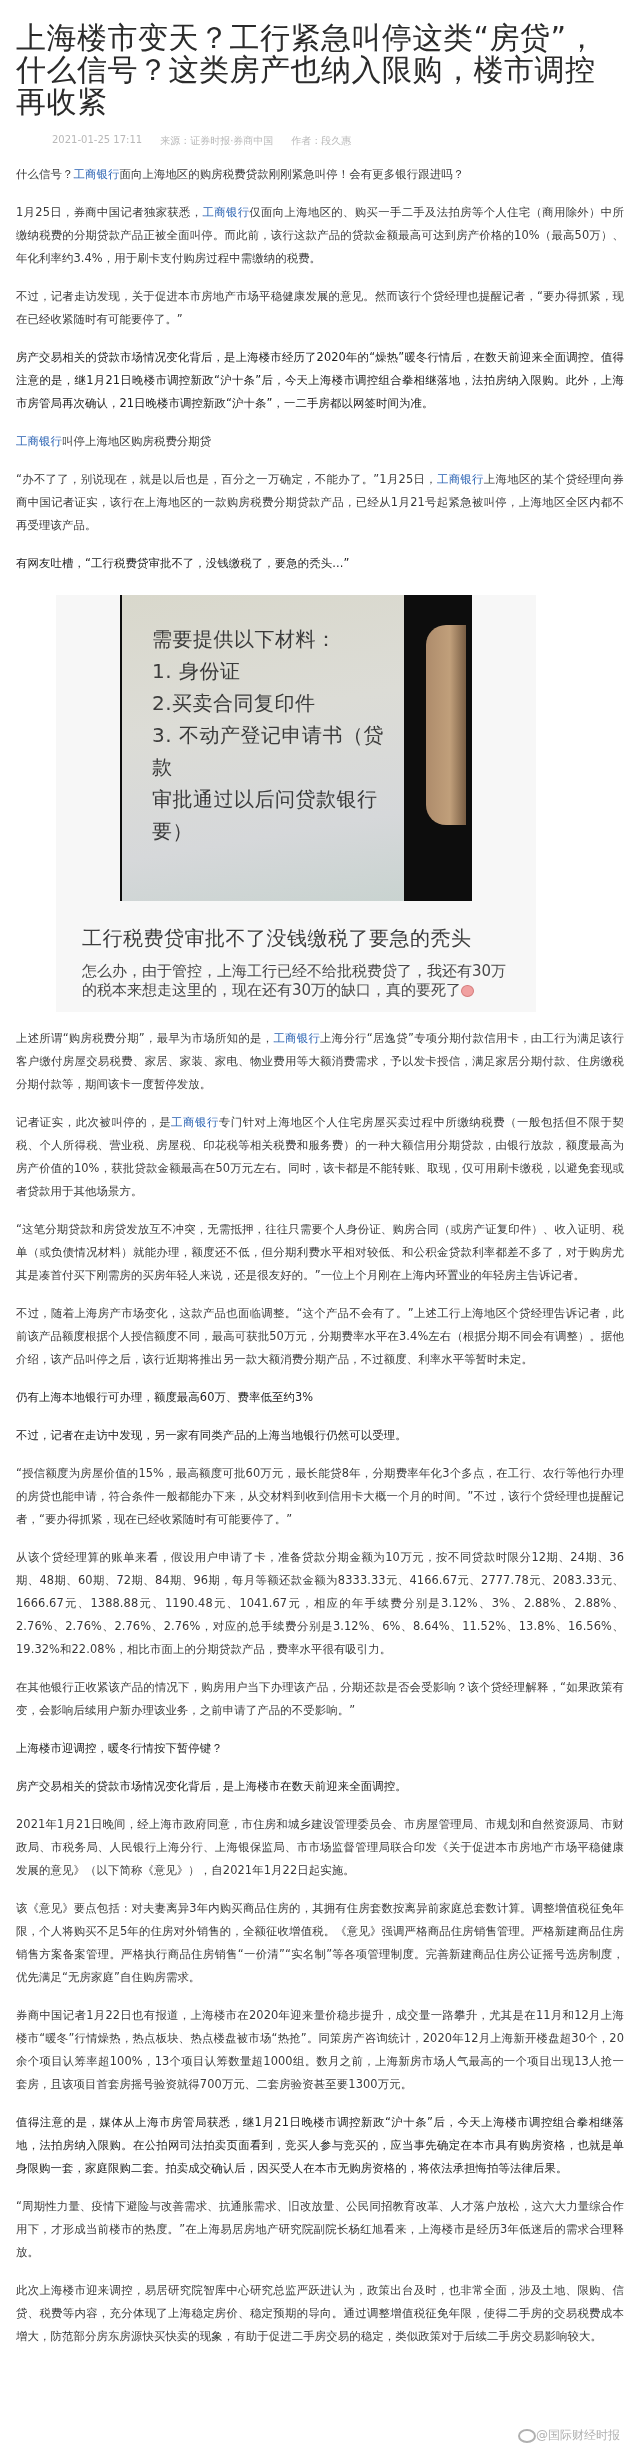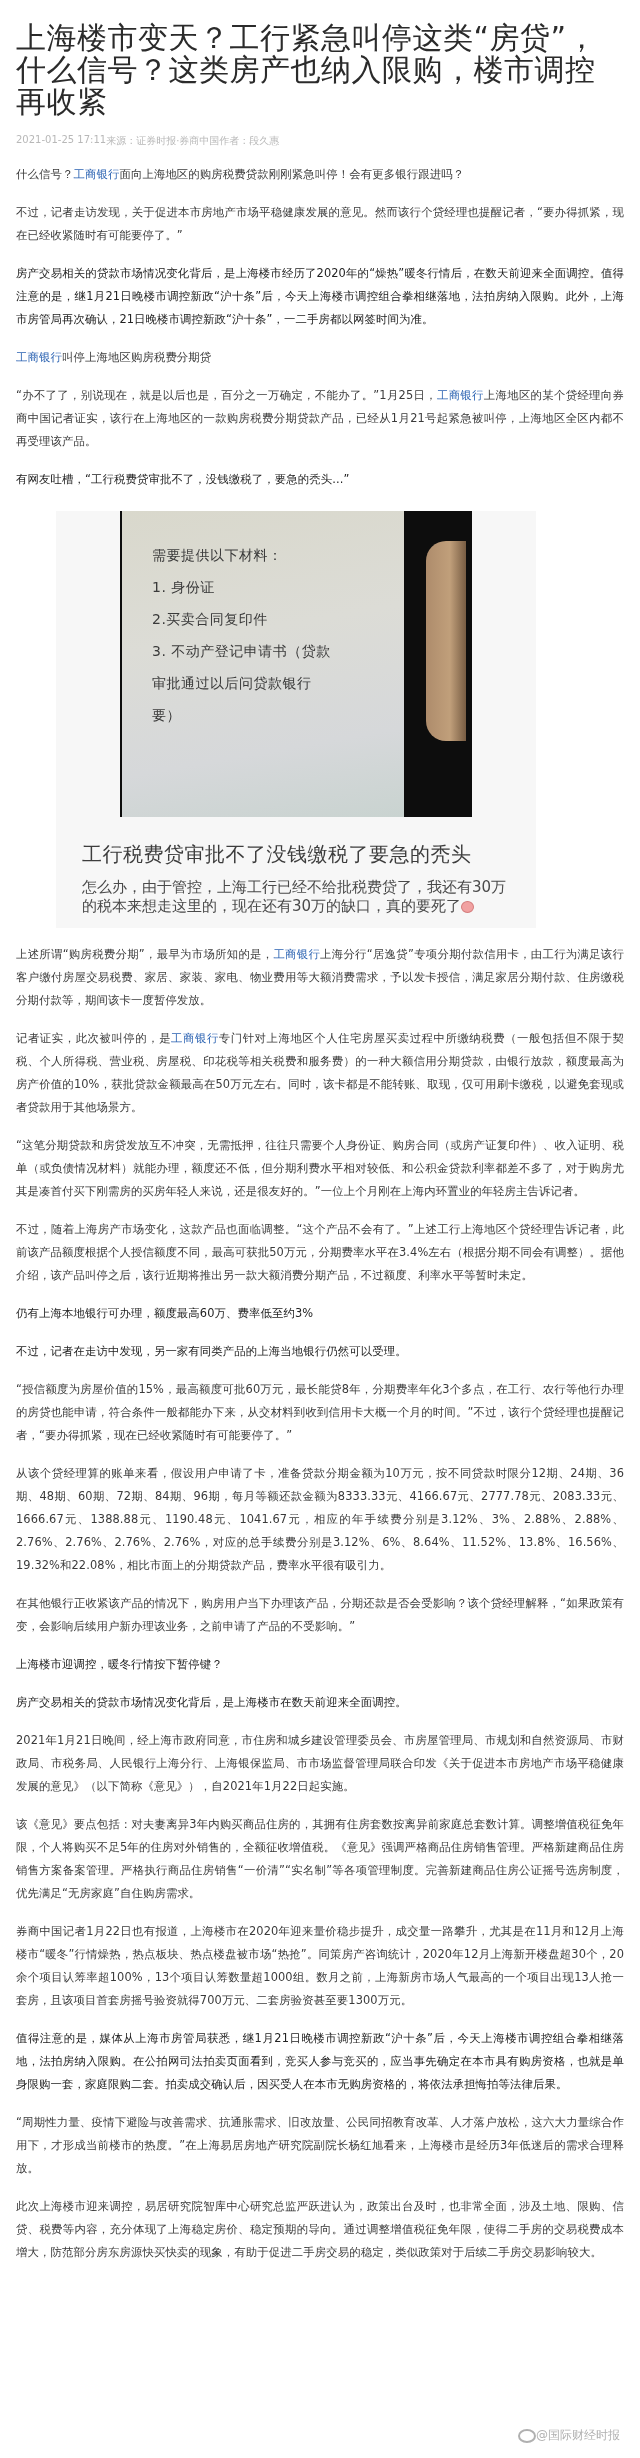--- a/index.html
+++ b/index.html
@@ -18,20 +18,22 @@
     color: #2b2b2b;
     font-weight: normal;
     padding-top: 22px;
     letter-spacing: 0.5px;
   }
   .meta {
     margin-top: 16px;
     font-size: 10px;
     color: #b8b8b8;
     display: flex;
+    gap: 18px;
+    margin-left: 36px;
   }
   .p {
     font-size: 11.4px;
     line-height: 23px;
     color: #3a3a3a;
     margin-top: 15px;
     letter-spacing: 0.1px;
     text-align: justify;
   }
   .p.bold { font-weight: normal; color: #222; }
@@ -51,21 +53,21 @@
     overflow: hidden;
   }
   .screen {
     position: absolute;
     left: 2px; top: 0;
     width: 282px; height: 306px;
     background: linear-gradient(170deg, #d9d8cc 0%, #dcdcd6 40%, #d6d8da 75%, #c9d3d0 100%);
     padding: 28px 0 0 30px;
     color: #3a3a3a;
   }
-  .screen .line { font-size: 14px; line-height: 32px; letter-spacing: 0.5px; }
+  .screen .line { font-size: 20px; line-height: 32px; letter-spacing: 0.5px; }
   .finger {
     position: absolute;
     right: 6px; top: 30px;
     width: 40px; height: 200px;
     border-radius: 20px 0 0 20px;
     background: linear-gradient(90deg, #caa27c 0%, #e0b98e 60%, #8a6a4c 100%);
     opacity: 0.85;
   }
   .cap-title {
     font-size: 20px;
@@ -108,20 +110,21 @@
 <h1 class="title">上海楼市变天？工行紧急叫停这类“房贷”，什么信号？这类房产也纳入限购，楼市调控再收紧</h1>
 
 <div class="meta">
   <span>2021-01-25 17:11</span>
   <span>来源：证券时报·券商中国</span>
   <span>作者：段久惠</span>
 </div>
 
 <div>
   <p class="p"><span>什么信号？</span><a class="link">工商银行</a><span>面向上海地区的购房税费贷款刚刚紧急叫停！会有更多银行跟进吗？</span></p>
+  <p class="p"><span>1月25日，券商中国记者独家获悉，</span><a class="link">工商银行</a><span>仅面向上海地区的、购买一手二手及法拍房等个人住宅（商用除外）中所缴纳税费的分期贷款产品正被全面叫停。而此前，该行这款产品的贷款金额最高可达到房产价格的10%（最高50万）、年化利率约3.4%，用于刷卡支付购房过程中需缴纳的税费。</span></p>
   <p class="p">不过，记者走访发现，关于促进本市房地产市场平稳健康发展的意见。然而该行个贷经理也提醒记者，“要办得抓紧，现在已经收紧随时有可能要停了。”</p>
   <p class="p bold">房产交易相关的贷款市场情况变化背后，是上海楼市经历了2020年的“燥热”暖冬行情后，在数天前迎来全面调控。值得注意的是，继1月21日晚楼市调控新政“沪十条”后，今天上海楼市调控组合拳相继落地，法拍房纳入限购。此外，上海市房管局再次确认，21日晚楼市调控新政“沪十条”，一二手房都以网签时间为准。</p>
   <p class="p"><a class="link">工商银行</a><span>叫停上海地区购房税费分期贷</span></p>
   <p class="p"><span>“办不了了，别说现在，就是以后也是，百分之一万确定，不能办了。”1月25日，</span><a class="link">工商银行</a><span>上海地区的某个贷经理向券商中国记者证实，该行在上海地区的一款购房税费分期贷款产品，已经从1月21号起紧急被叫停，上海地区全区内都不再受理该产品。</span></p>
   <p class="p bold">有网友吐槽，“工行税费贷审批不了，没钱缴税了，要急的秃头...”</p>
 </div>
 
 <div class="figure">
   <div class="photo">
     <div class="screen">

